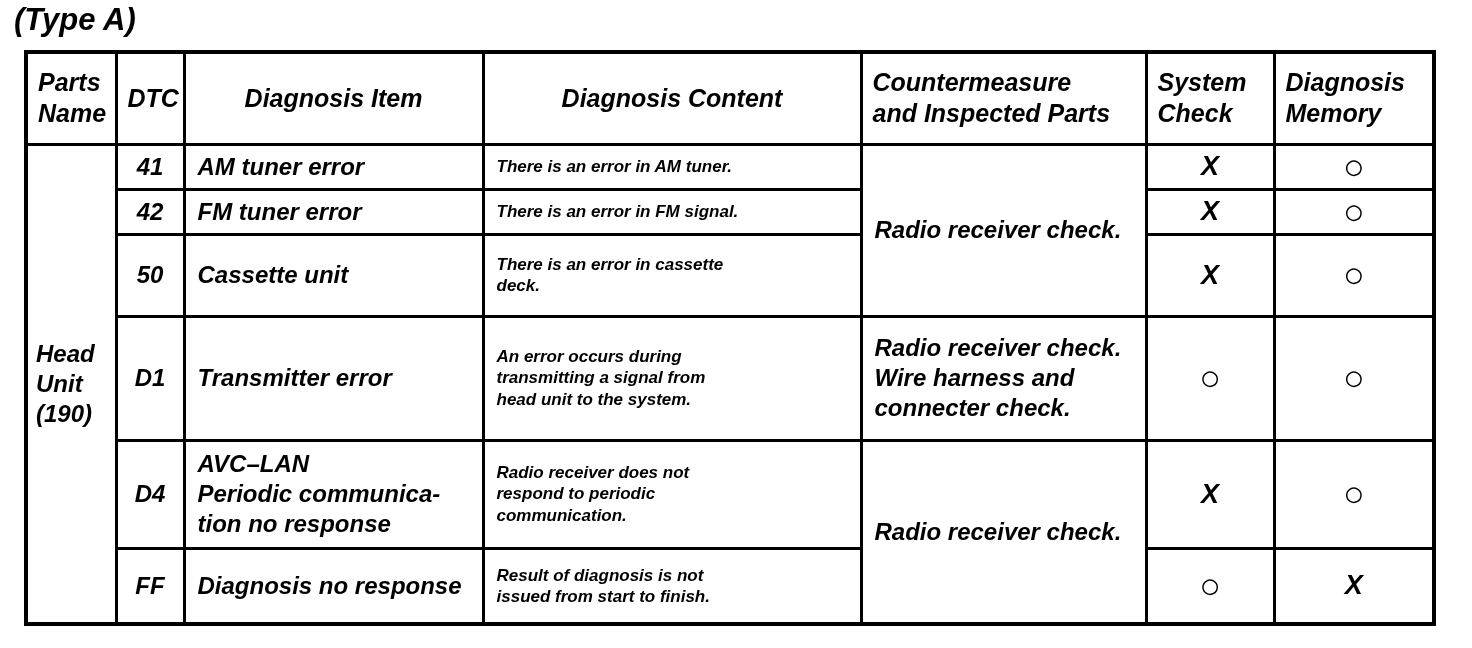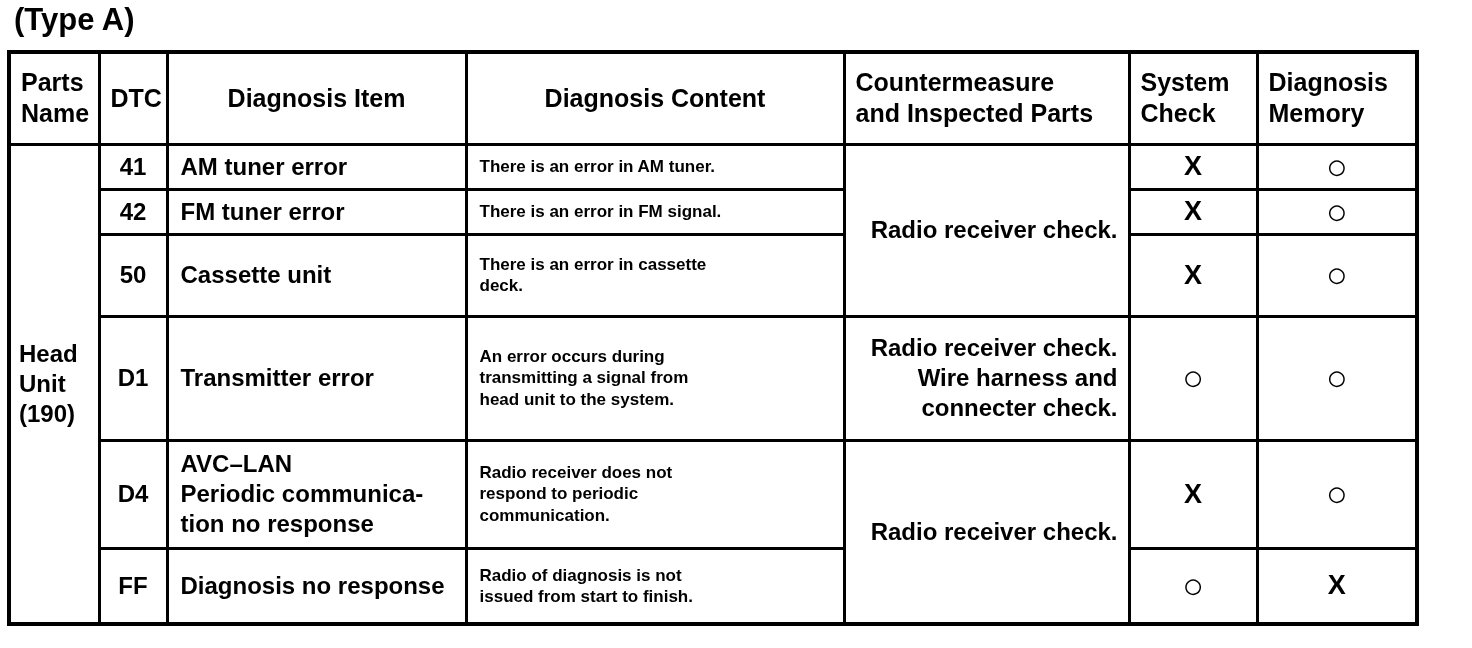--- a/index.html
+++ b/index.html
@@ -10,32 +10,33 @@
     width: 1472px;
     height: 648px;
     font-family: "Liberation Sans", sans-serif;
     color: #000000;
     overflow: hidden;
   }
   .page {
     position: relative;
     width: 1472px;
     height: 648px;
+    font-style: italic;
   }
   .doc-title {
     position: absolute;
     left: 14px;
     top: 2px;
     font-size: 31px;
     font-weight: bold;
     letter-spacing: 0px;
   }
   table.diag-table {
     position: absolute;
-    left: 7px;
+    left: 24px;
     top: 50px;
     border-collapse: collapse;
     table-layout: fixed;
     width: 1408px;
     border: 4px solid #000;
   }
   .diag-table th, .diag-table td {
     border: 3px solid #000;
     padding: 4px 10px;
     white-space: pre-line;
@@ -51,21 +52,21 @@
   .diag-table td {
     font-size: 24px;
     font-weight: bold;
     line-height: 1.25;
     padding-left: 12px;
   }
   th.h-center { text-align: center; }
   td.c-dtc { text-align: center; padding: 2px 12px; }
   td.c-item { text-align: left; }
   td.c-content { text-align: left; font-size: 17px; }
-  td.c-counter { text-align: right; }
+  td.c-counter { text-align: left; }
   td.c-parts { text-align: left; padding-left: 8px; }
   td.c-mark {
     text-align: center;
     padding: 0;
     line-height: 1;
   }
   td.c-mark[data-mark="X"] { font-size: 27px; font-weight: bold; }
   td.c-mark[data-mark="○"] { font-size: 36px; font-weight: normal; }
   tr.r-header { height: 92px; }
   tr.r-41 { height: 45px; }
@@ -157,21 +158,21 @@
 respond to periodic
 communication.</td>
       <td class="c-counter" rowspan="2">Radio receiver check.</td>
       <td class="c-mark" data-mark="X">X</td>
       <td class="c-mark" data-mark="○">○</td>
     </tr>
 
     <tr class="r-ff">
       <td class="c-dtc">FF</td>
       <td class="c-item">Diagnosis no response</td>
-      <td class="c-content">Radio of diagnosis is not
+      <td class="c-content">Result of diagnosis is not
 issued from start to finish.</td>
       <td class="c-mark" data-mark="○">○</td>
       <td class="c-mark" data-mark="X">X</td>
     </tr>
   </tbody>
     </table>
 
 </div>
 
 </body></html>

